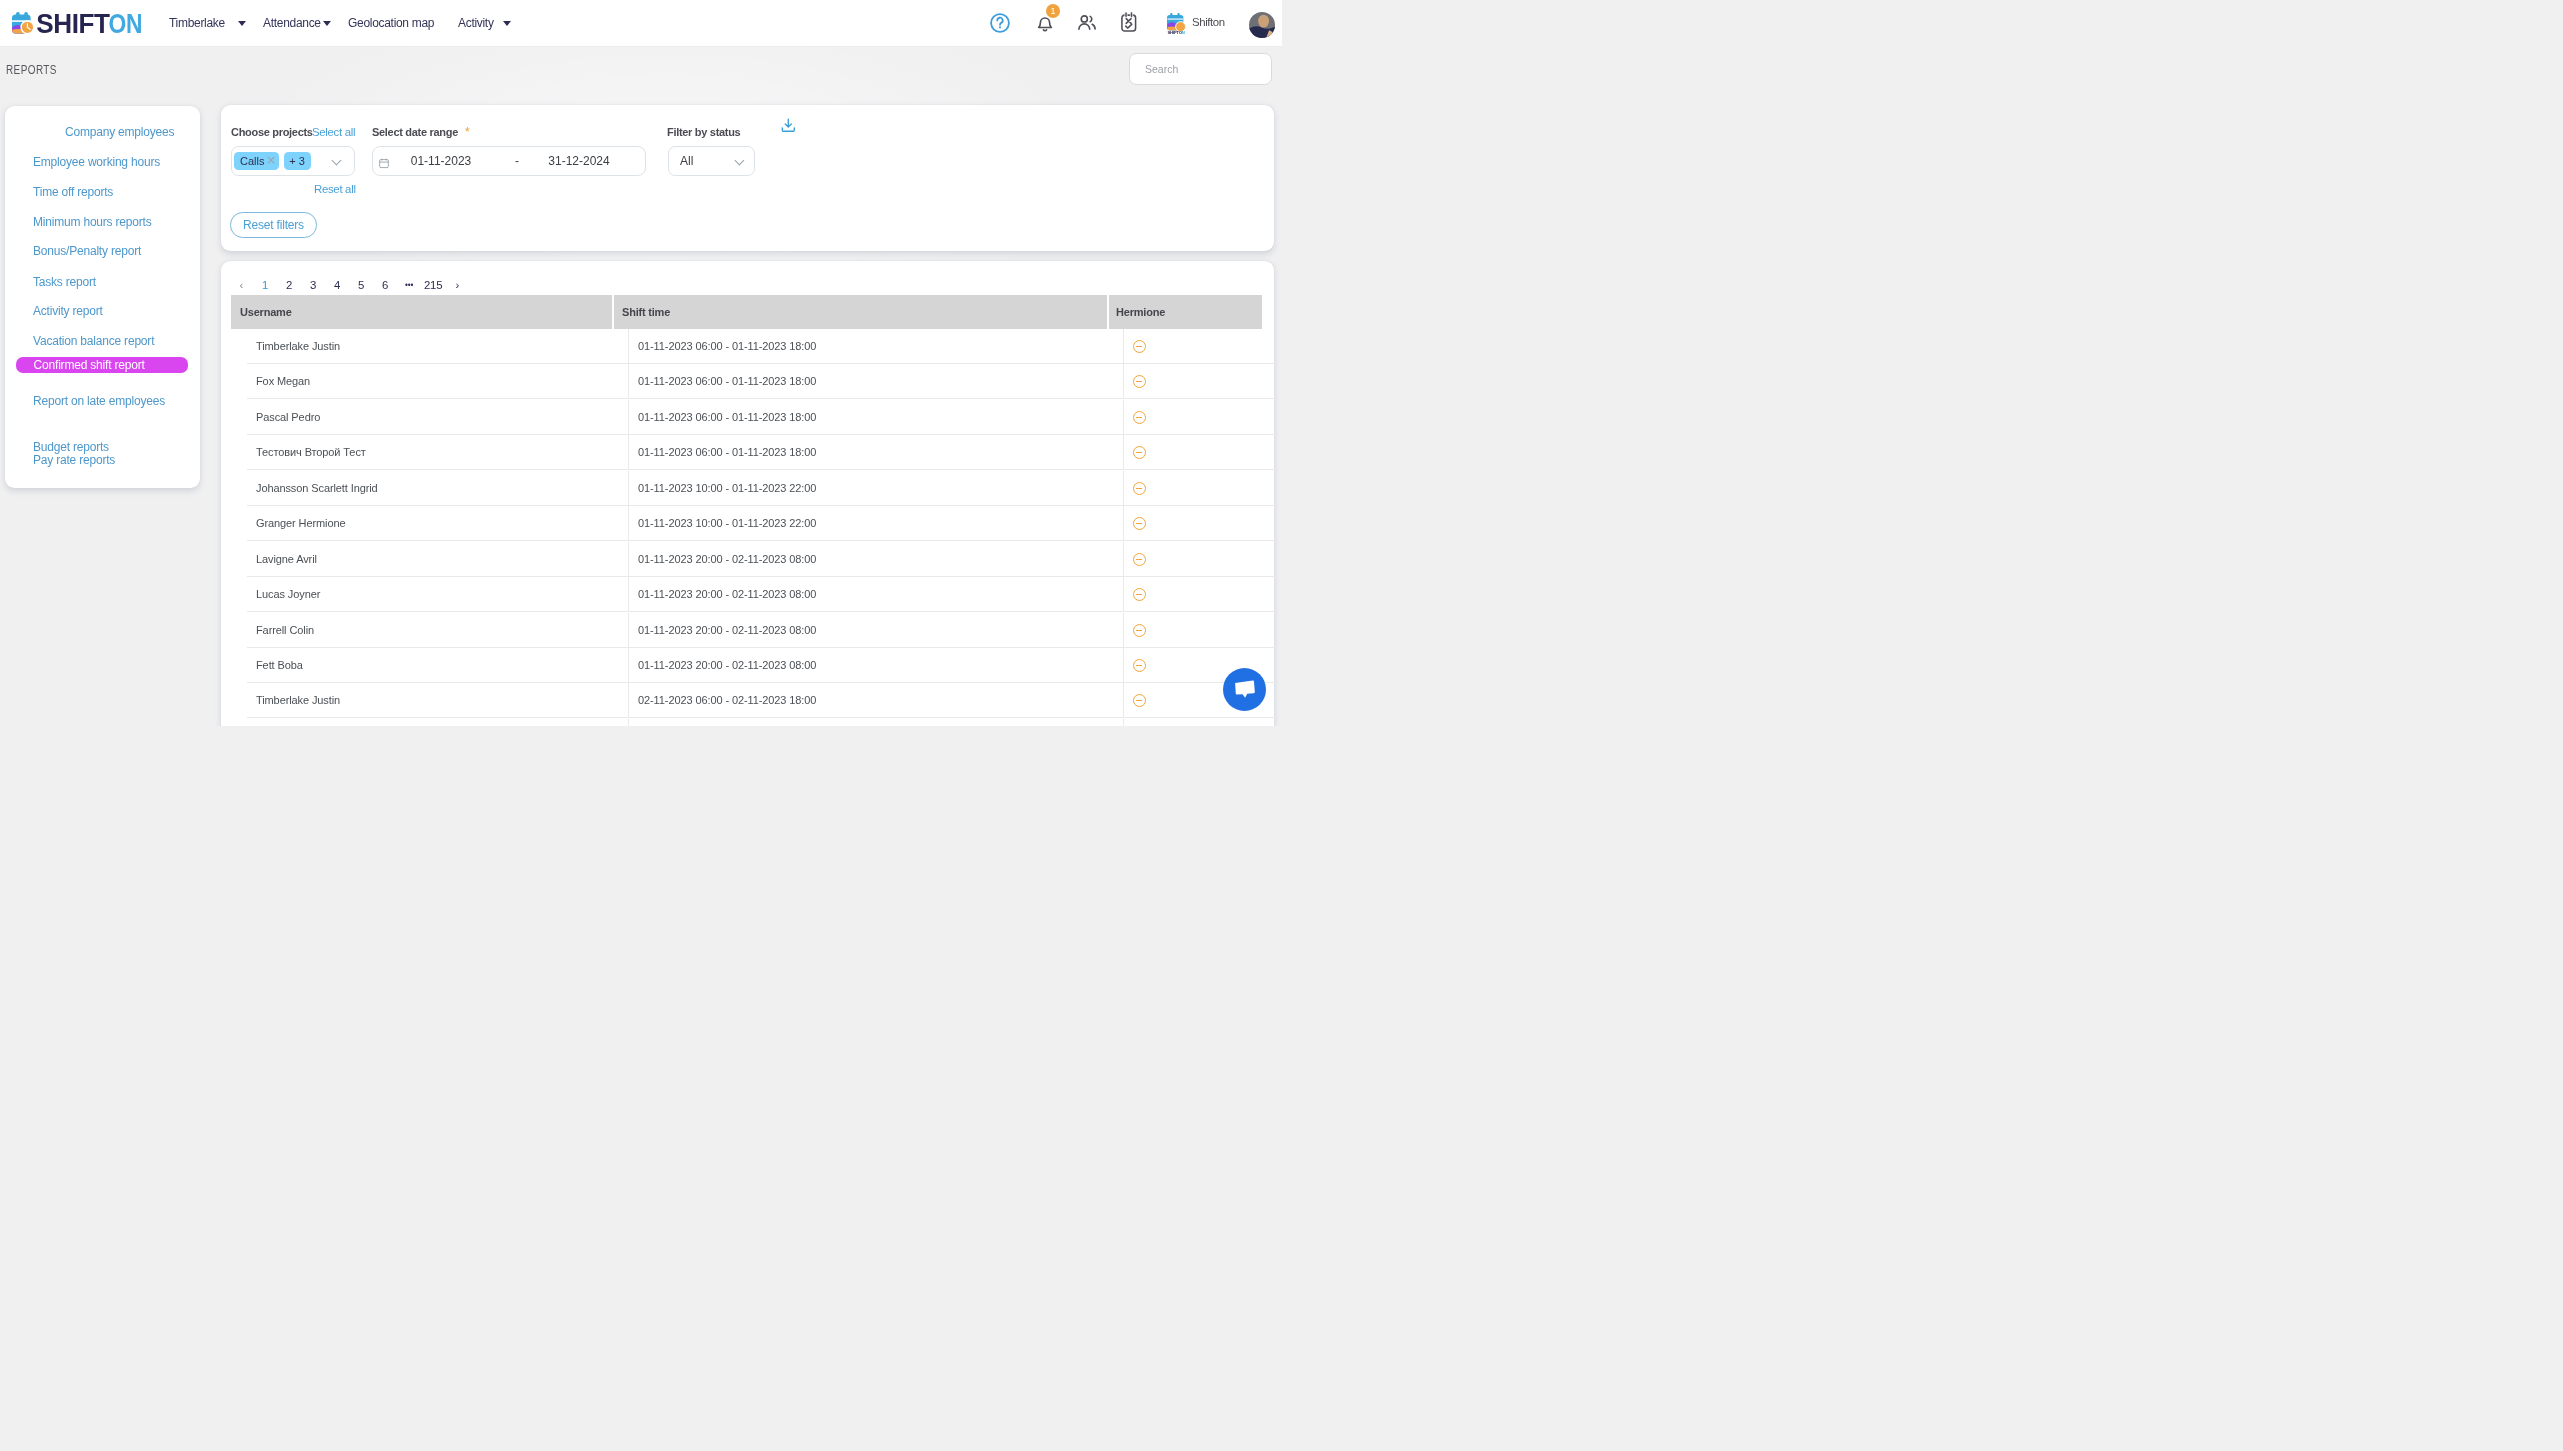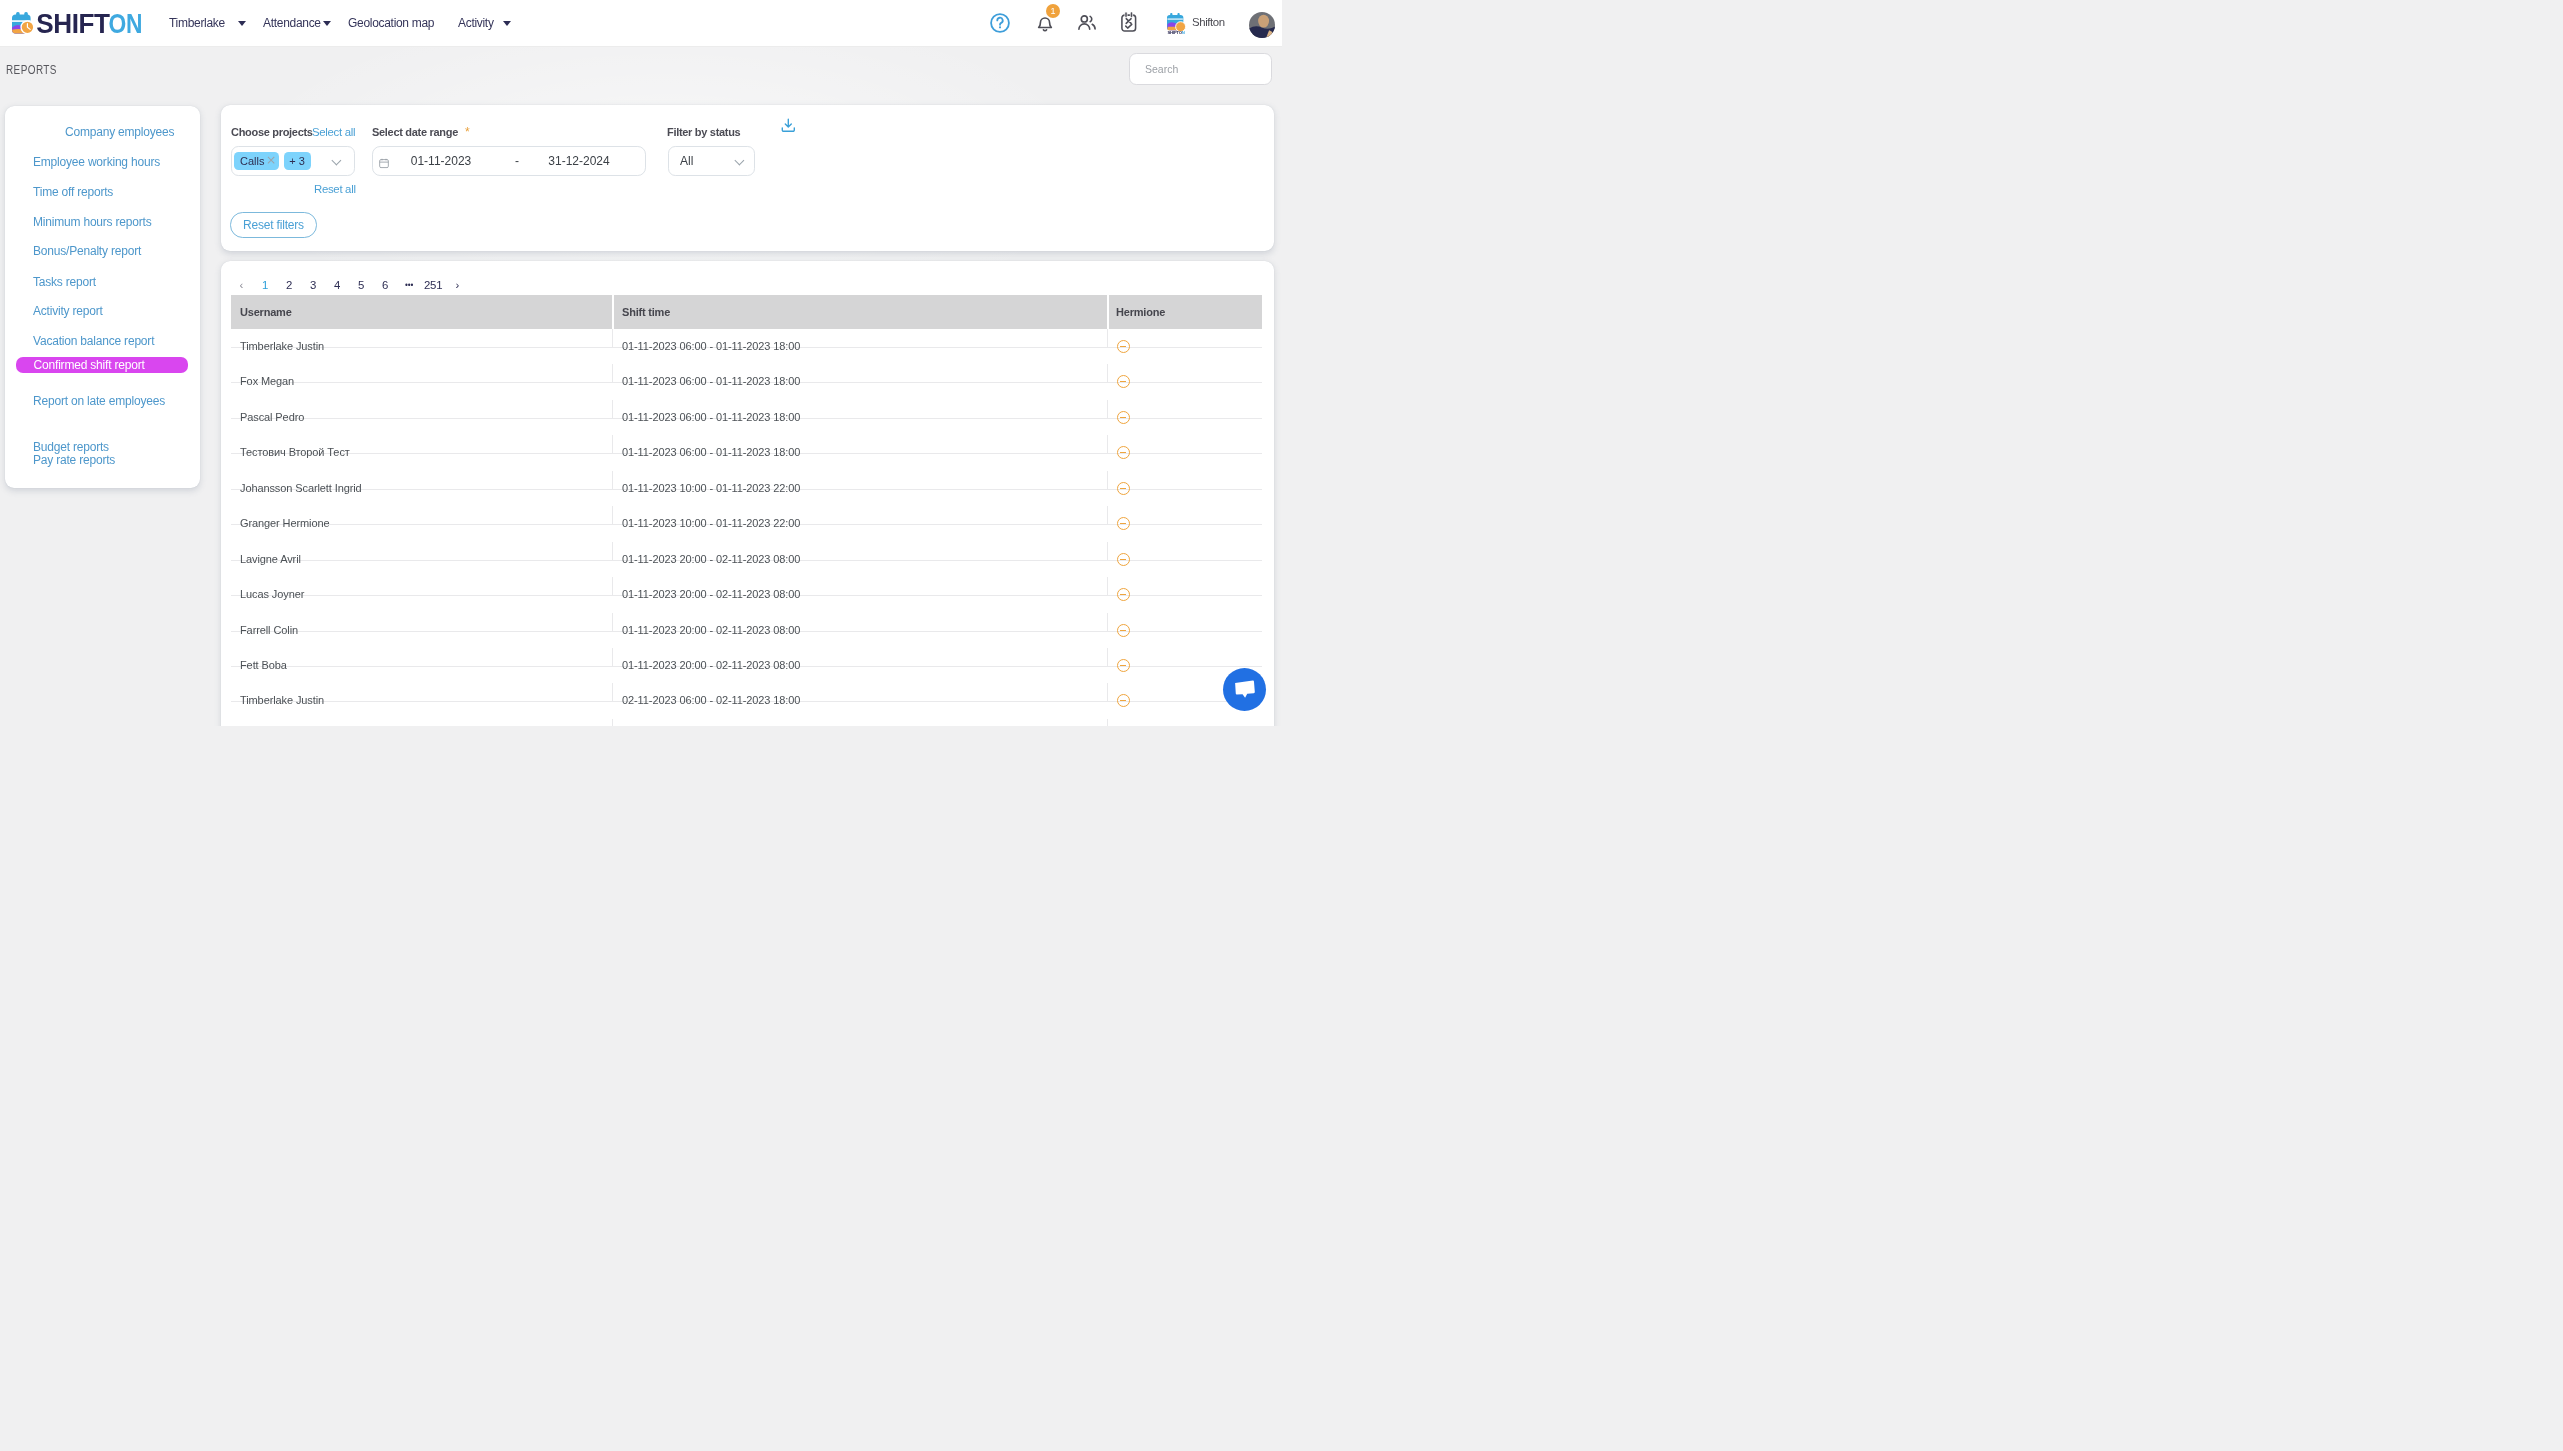--- a/index.html
+++ b/index.html
@@ -29,21 +29,21 @@
 .input-box { position:absolute; top:41px; height:30px; background:#fff; border:0.9px solid #dde2e7; }
 .chip { position:absolute; top:5px; height:18px; background:#7dd3fc; border-radius:4.5px; font-size:11px; color:#2f2f52; line-height:18px; text-align:center; }
 .chev { position:absolute; width:6.8px; height:6.8px; border-right:1.4px solid #9aa3ab; border-bottom:1.4px solid #9aa3ab; transform:rotate(45deg); }
 .reset-btn { position:absolute; left:9px; top:107px; width:87px; height:25.5px; border:0.9px solid #7cb9dc; border-radius:12.7px; color:#4aa0d5; font-size:12px; letter-spacing:-0.2px; text-align:center; line-height:24px; }
 
 .tcard { left:221px; top:261px; width:1053px; height:478px; }
 .pag { position:absolute; left:8.2px; top:12.7px; height:23px; display:flex; }
 .pag span { width:24px; text-align:center; font-size:11.4px; letter-spacing:-0.2px; color:#2e2e54; line-height:23px; }
 .thead { position:absolute; left:10px; top:34px; width:1031px; height:34px; background:#d5d5d6; }
 .thead div { position:absolute; top:0; height:34px; line-height:34px; font-weight:bold; font-size:11px; letter-spacing:-0.2px; color:#46464e; }
-.trow { position:absolute; left:10px; width:1031px; height:19px; border-bottom:0.9px solid #e9e9eb; }
+.trow { position:absolute; left:26px; width:1031px; height:35px; border-bottom:0.9px solid #e9e9eb; }
 .trow .c1 { position:absolute; left:9px; top:0; line-height:35px; font-size:11px; letter-spacing:-0.1px; color:#4b5055; }
 .trow .c2 { position:absolute; left:391px; top:0; line-height:35px; font-size:11px; letter-spacing:-0.1px; color:#4b5055; }
 .vline { position:absolute; top:0; bottom:0; width:0.9px; background:#e9e9eb; }
 .status { position:absolute; left:886px; top:11px; width:13.3px; height:13.3px; border:1.5px solid #efa53e; border-radius:50%; }
 .status::after { content:""; position:absolute; left:2.2px; top:4.5px; width:6px; height:1.5px; background:#efa53e; }
 </style>
 </head>
 <body>
 
 <div class="header">
@@ -187,21 +187,21 @@
 <div class="card tcard">
   <div class="pag">
     <span style="color:#8b8b96;">‹</span>
     <span style="color:#2d9fd9;">1</span>
     <span>2</span>
       <span>3</span>
       <span>4</span>
       <span>5</span>
       <span>6</span>
     <span style="letter-spacing:0; font-size:8.2px;">•••</span>
-    <span>251</span>
+    <span>215</span>
     <span>›</span>
   </div>
   <div class="thead">
     <div style="left:9px;">Username</div>
     <div style="left:391px;">Shift time</div>
     <div style="left:885px;">Hermione</div>
     <div style="position:absolute;left:381px;width:1.8px;height:34px;background:#fff;"></div>
     <div style="position:absolute;left:876px;width:1.8px;height:34px;background:#fff;"></div>
   </div>
   <div class="trow" style="top:68px;">

